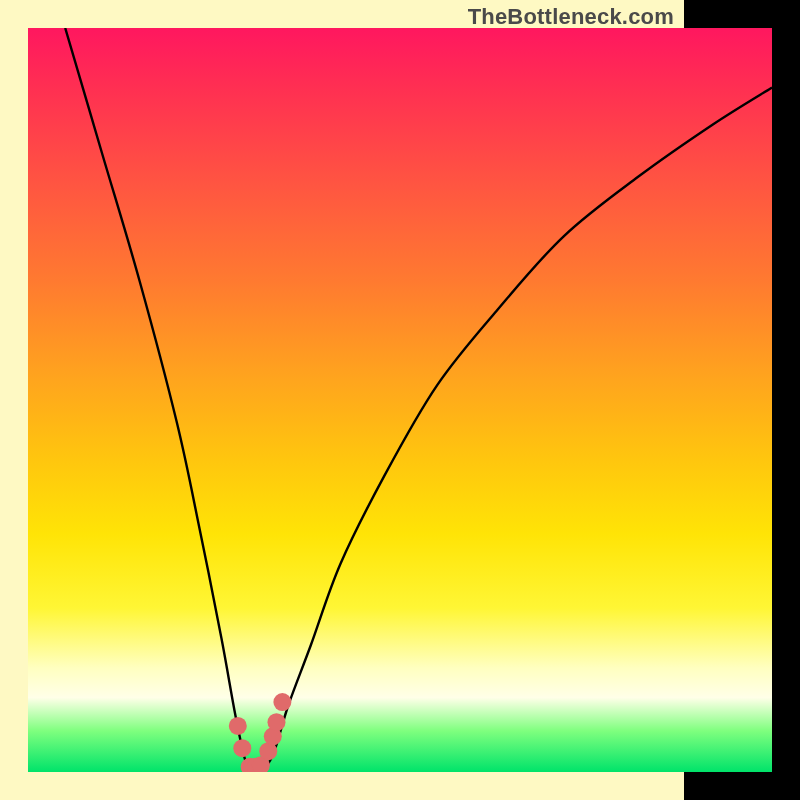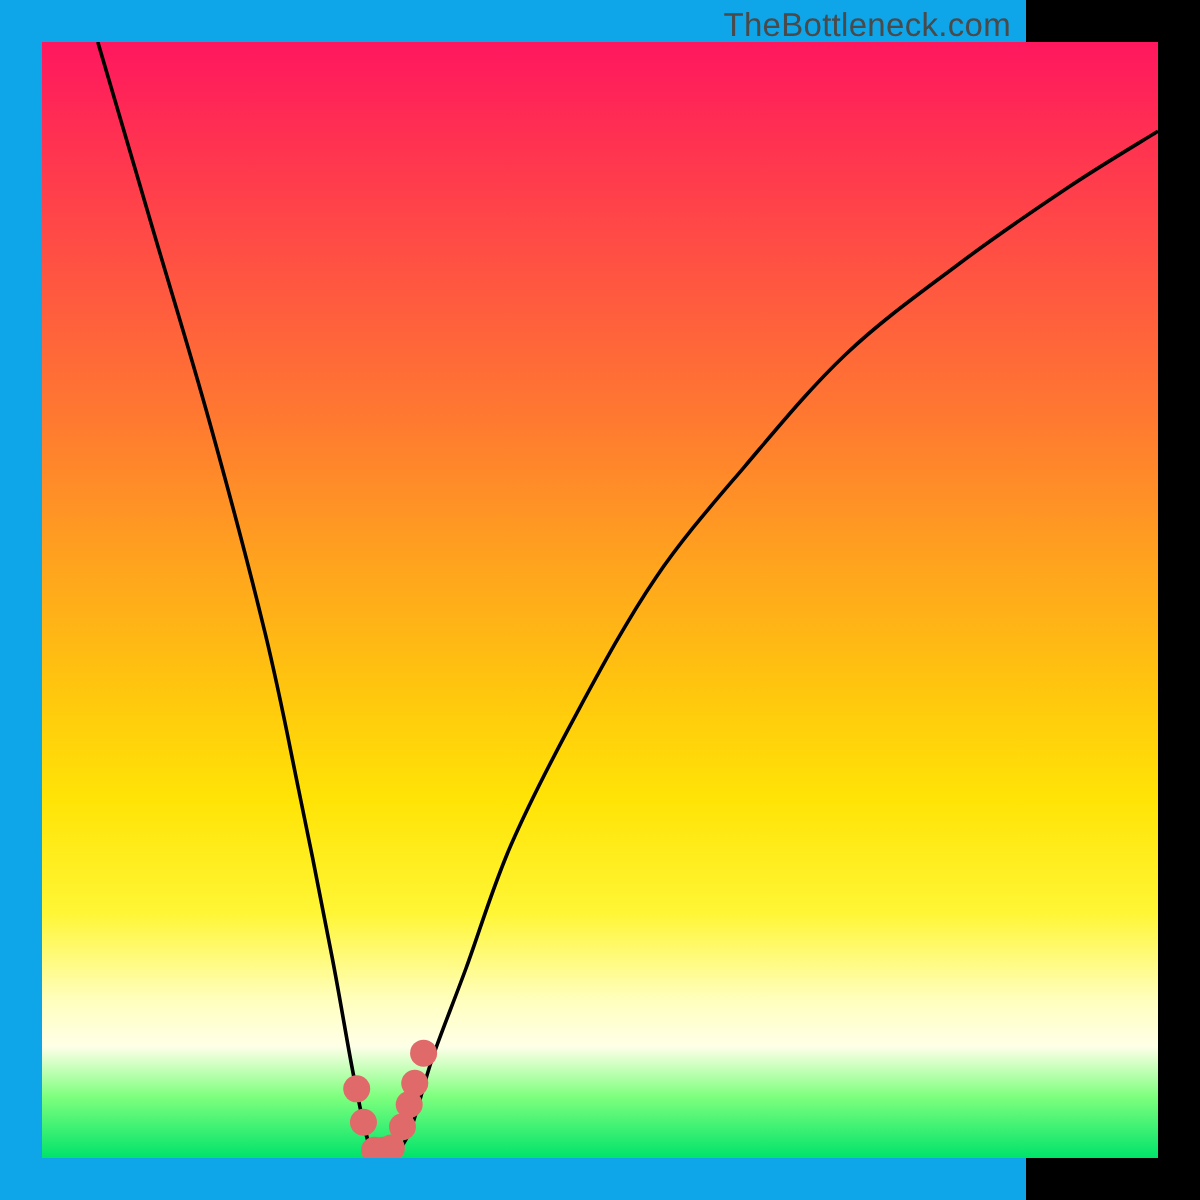--- a/index.html
+++ b/index.html
@@ -1,21 +1,22 @@
 <!DOCTYPE html>
 <html><head>
 <meta charset="utf-8">
 <style>
   * { margin: 0; padding: 0; box-sizing: border-box; }
   html, body { width: 800px; height: 800px; overflow: hidden; background: #000; }
   .frame {
     position: relative;
     width: 684px;
     height: 800px;
-    background: #0ea5e9;
+    background: #fef9c3;
+    font-weight: bold;
   }
   .watermark {
     position: absolute;
     top: 4px;
     right: 10px;
     font-family: Arial, Helvetica, sans-serif;
     font-size: 22px;
     color: #4a4a4a;
     letter-spacing: 0.2px;
     z-index: 10;

